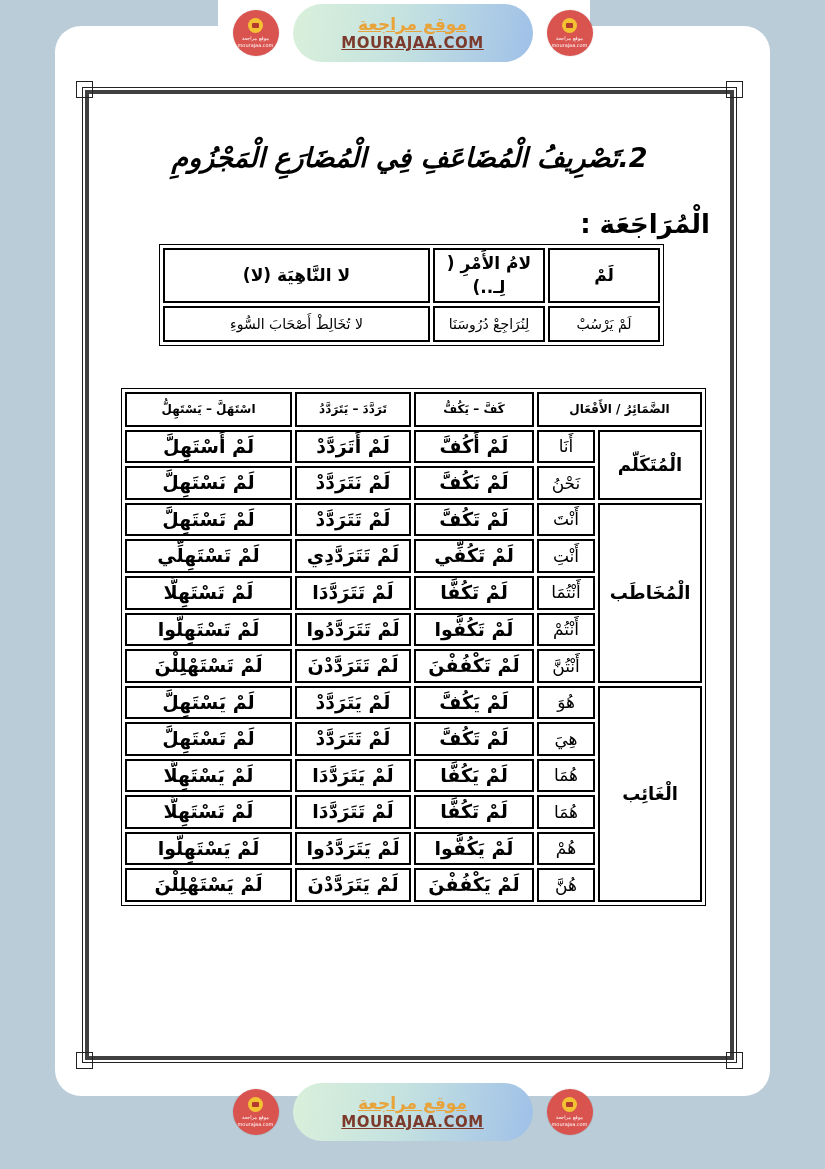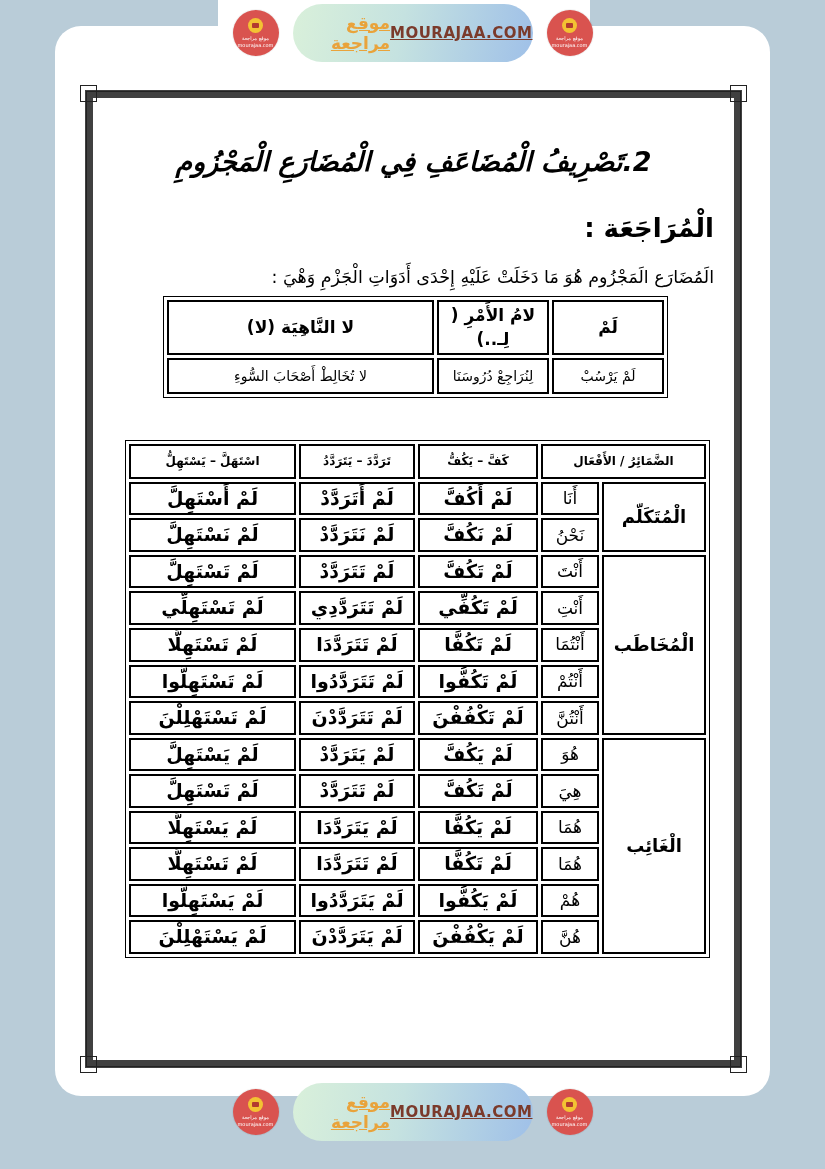--- a/index.html
+++ b/index.html
@@ -21,28 +21,28 @@
     width:46px;height:46px;border-radius:50%;background:#d9534f;
     display:flex;flex-direction:column;align-items:center;justify-content:center;
     box-shadow:0 0 0 1px rgba(0,0,0,0.05);
   }
   .logo .dot{width:15px;height:15px;border-radius:50%;background:#f3c233;margin-bottom:2px;display:flex;align-items:center;justify-content:center;}
   .logo .dot::after{content:"";width:7px;height:5px;background:#b23a2f;border-radius:1px;}
   .logo .cap{font-size:5px;line-height:1.25;color:#ffffff;text-align:center;width:40px;word-wrap:break-word;}
   .pill{
     width:240px;height:58px;border-radius:30px;
     background:linear-gradient(100deg,#d9f0da 0%,#c5e2e0 45%,#9fc0e8 100%);
-    display:flex;flex-direction:row;align-items:center;justify-content:center;
+    display:flex;flex-direction:column;align-items:center;justify-content:center;
   }
   .site-name{color:#e9a33b;font-weight:bold;font-size:17px;text-decoration:underline;direction:rtl;line-height:1.2;}
   .domain{color:#7b3a2b;font-weight:bold;font-size:15px;text-decoration:underline;letter-spacing:0.5px;line-height:1.2;}
   
   .frame{
     position:absolute;left:85px;top:90px;width:641px;height:962px;
-    border:8px solid #404040;z-index:3;
+    border:4px solid #404040;z-index:3;
   }
   .frame::before{content:"";position:absolute;inset:-7px;border:1.5px solid #222;pointer-events:none;}
   .corner{position:absolute;width:15px;height:15px;border:1.5px solid #222;pointer-events:none;}
   .corner.tl{left:-13px;top:-13px;}
   .corner.tr{right:-13px;top:-13px;}
   .corner.bl{left:-13px;bottom:-13px;}
   .corner.br{right:-13px;bottom:-13px;}
   
   .content{position:absolute;inset:0;direction:rtl;padding:0 20px;}
   .title{text-align:center;margin-top:44px;font-size:27px;font-weight:bold;font-style:italic;line-height:1.5;}
@@ -84,21 +84,20 @@
 <div class="frame">
   <div class="corner tl"></div>
   <div class="corner tr"></div>
   <div class="corner bl"></div>
   <div class="corner br"></div>
 
   <div class="content">
     <div class="title">2.تَصْرِيفُ الْمُضَاعَفِ فِي الْمُضَارَعِ الْمَجْزُومِ</div>
 
     <div class="section-label">الْمُرَاجَعَة :</div>
-    <div class="intro">الَمُضَارَع الَمَجْزُوم هُوَ مَا دَخَلَتْ عَلَيْهِ إِحْدَى أَدَوَاتِ الْجَزْمِ  وَهْيَ :</div>
 
     <table class="review-table">
       <colgroup>
           <col style="width:112px">
           <col style="width:112px">
           <col>
         </colgroup>
       <tbody>
         <tr>
           <th>لَمْ</th>

